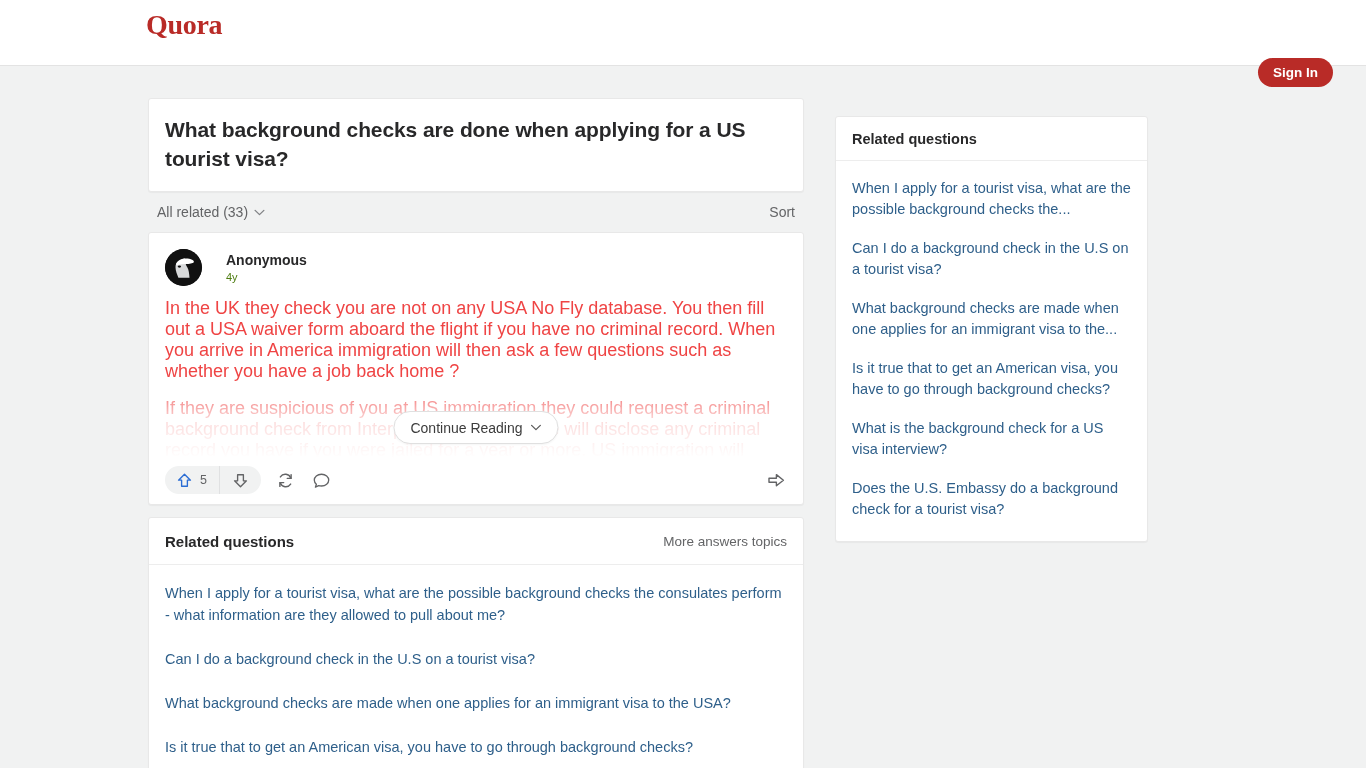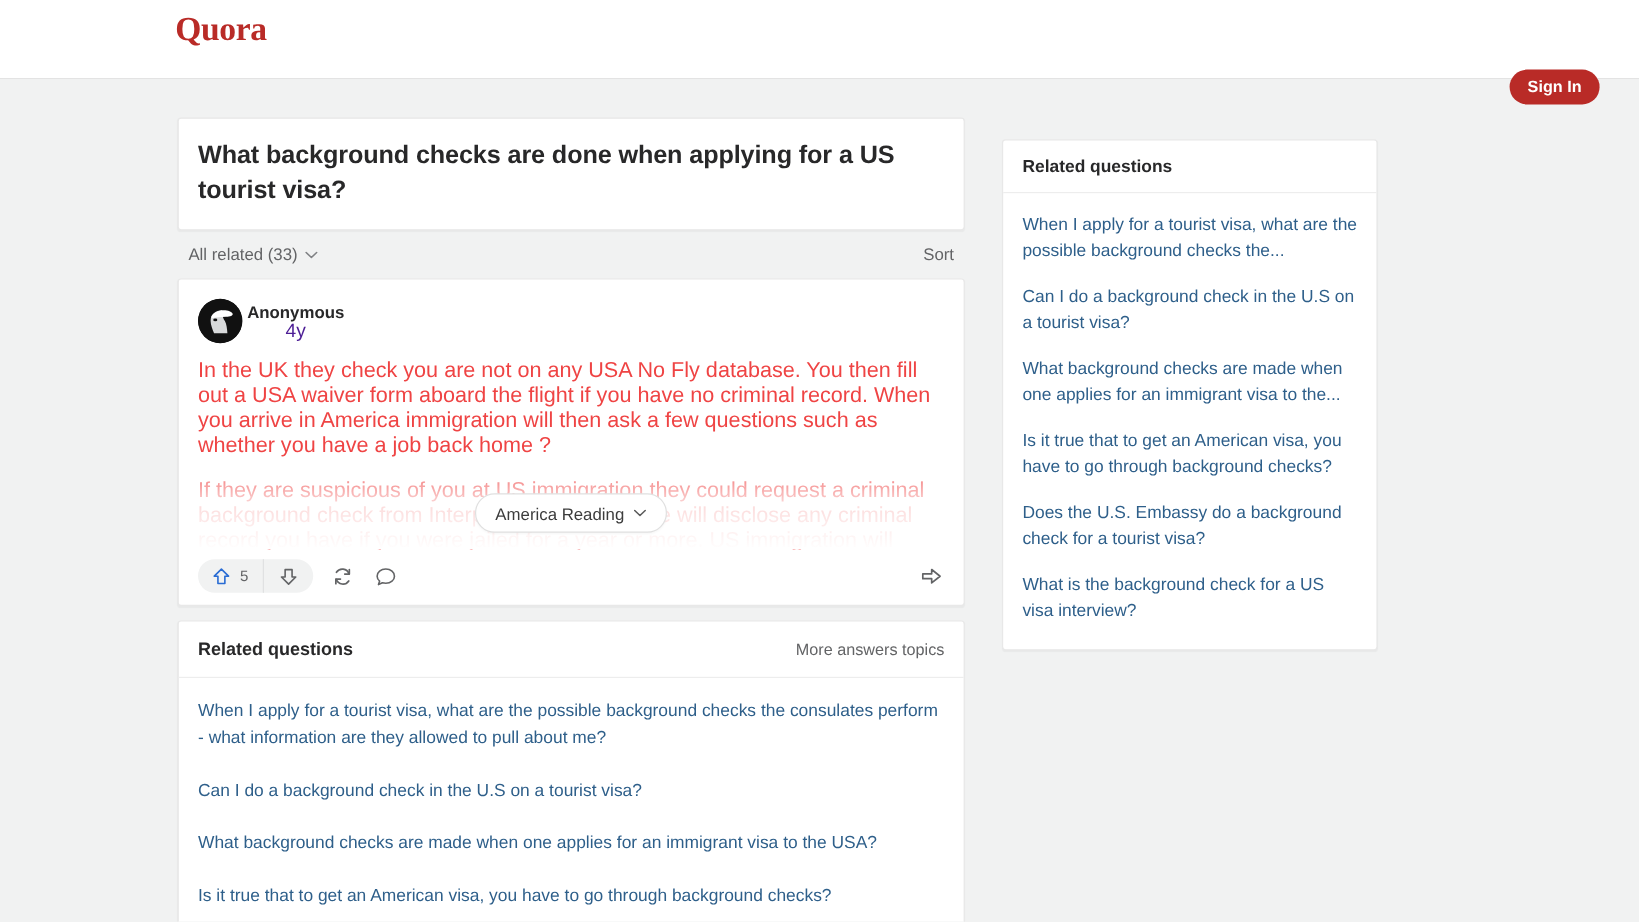--- a/index.html
+++ b/index.html
@@ -156,42 +156,41 @@
     width: 11px; height: 7px;
     display: block;
     flex: 0 0 auto;
   }
 
   
   .answer-card { padding: 16px 16px 0 16px; position: relative; }
   .author-row {
     display: flex;
     align-items: center;
-    gap: 4px;
+    gap: 24px;
     margin-bottom: 12px;
-    text-align: center;
   }
   .avatar {
     width: 37px; height: 37px;
     border-radius: 50%;
     background: #111111;
     flex: 0 0 auto;
     overflow: hidden;
     position: relative;
   }
   .author-meta { display: flex; flex-direction: column; }
   .author-name {
     font-size: 14px;
     font-weight: bold;
     color: #282829;
     line-height: 18px;
   }
   .author-time {
-    font-size: 16px;
-    color: #4c1d95;
+    font-size: 11px;
+    color: #4d7c0f;
     line-height: 16px;
   }
 
   .answer-body {
     position: relative;
     max-height: 160px;
     overflow: hidden;
   }
   .answer-body p {
     margin: 0 0 16px 0;
@@ -351,21 +350,21 @@
           <span class="author-name">Anonymous</span>
           <span class="author-time">4y</span>
         </div>
       </div>
 
       <div class="answer-body">
         <p>In the UK they check you are not on any USA No Fly database. You then fill out a USA waiver form aboard the flight if you have no criminal record. When you arrive in America immigration will then ask a few questions such as whether you have a job back home ?</p>
         <p>If they are suspicious of you at US immigration they could request a criminal background check from Interpol. Interpol I believe will disclose any criminal record you have if you were jailed for a year or more. US immigration will refuse you entry if something like that comes up, ie you lied about your criminal record on the waiver app</p>
         <div class="fade-mask"></div>
         <div class="continue-btn">
-          <span>America Reading</span>
+          <span>Continue Reading</span>
           <svg class="chev" viewBox="0 0 12 8">
             <polyline points="1,1.6 6,6.4 11,1.6" fill="none" stroke="#5c5c5c" stroke-width="1.5" stroke-linecap="round" stroke-linejoin="round"></polyline>
           </svg>
         </div>
       </div>
 
       <div class="action-bar">
         <div class="action-left">
           <div class="vote-pill">
             <div class="vote-up">
@@ -424,19 +423,19 @@
   </div>
 
   <div class="side-col">
     <div class="card">
       <div class="side-header">Related questions</div>
       <div class="side-list">
         <a class="side-item">When I apply for a tourist visa, what are the possible background checks the...</a>
         <a class="side-item">Can I do a background check in the U.S on a tourist visa?</a>
         <a class="side-item">What background checks are made when one applies for an immigrant visa to the...</a>
         <a class="side-item">Is it true that to get an American visa, you have to go through background checks?</a>
+        <a class="side-item">What is the background check for a US visa interview?</a>
         <a class="side-item">Does the U.S. Embassy do a background check for a tourist visa?</a>
-        <a class="side-item">What is the background check for a US visa interview?</a>
       </div>
     </div>
   </div>
 
 </div>
 
 </body></html>

